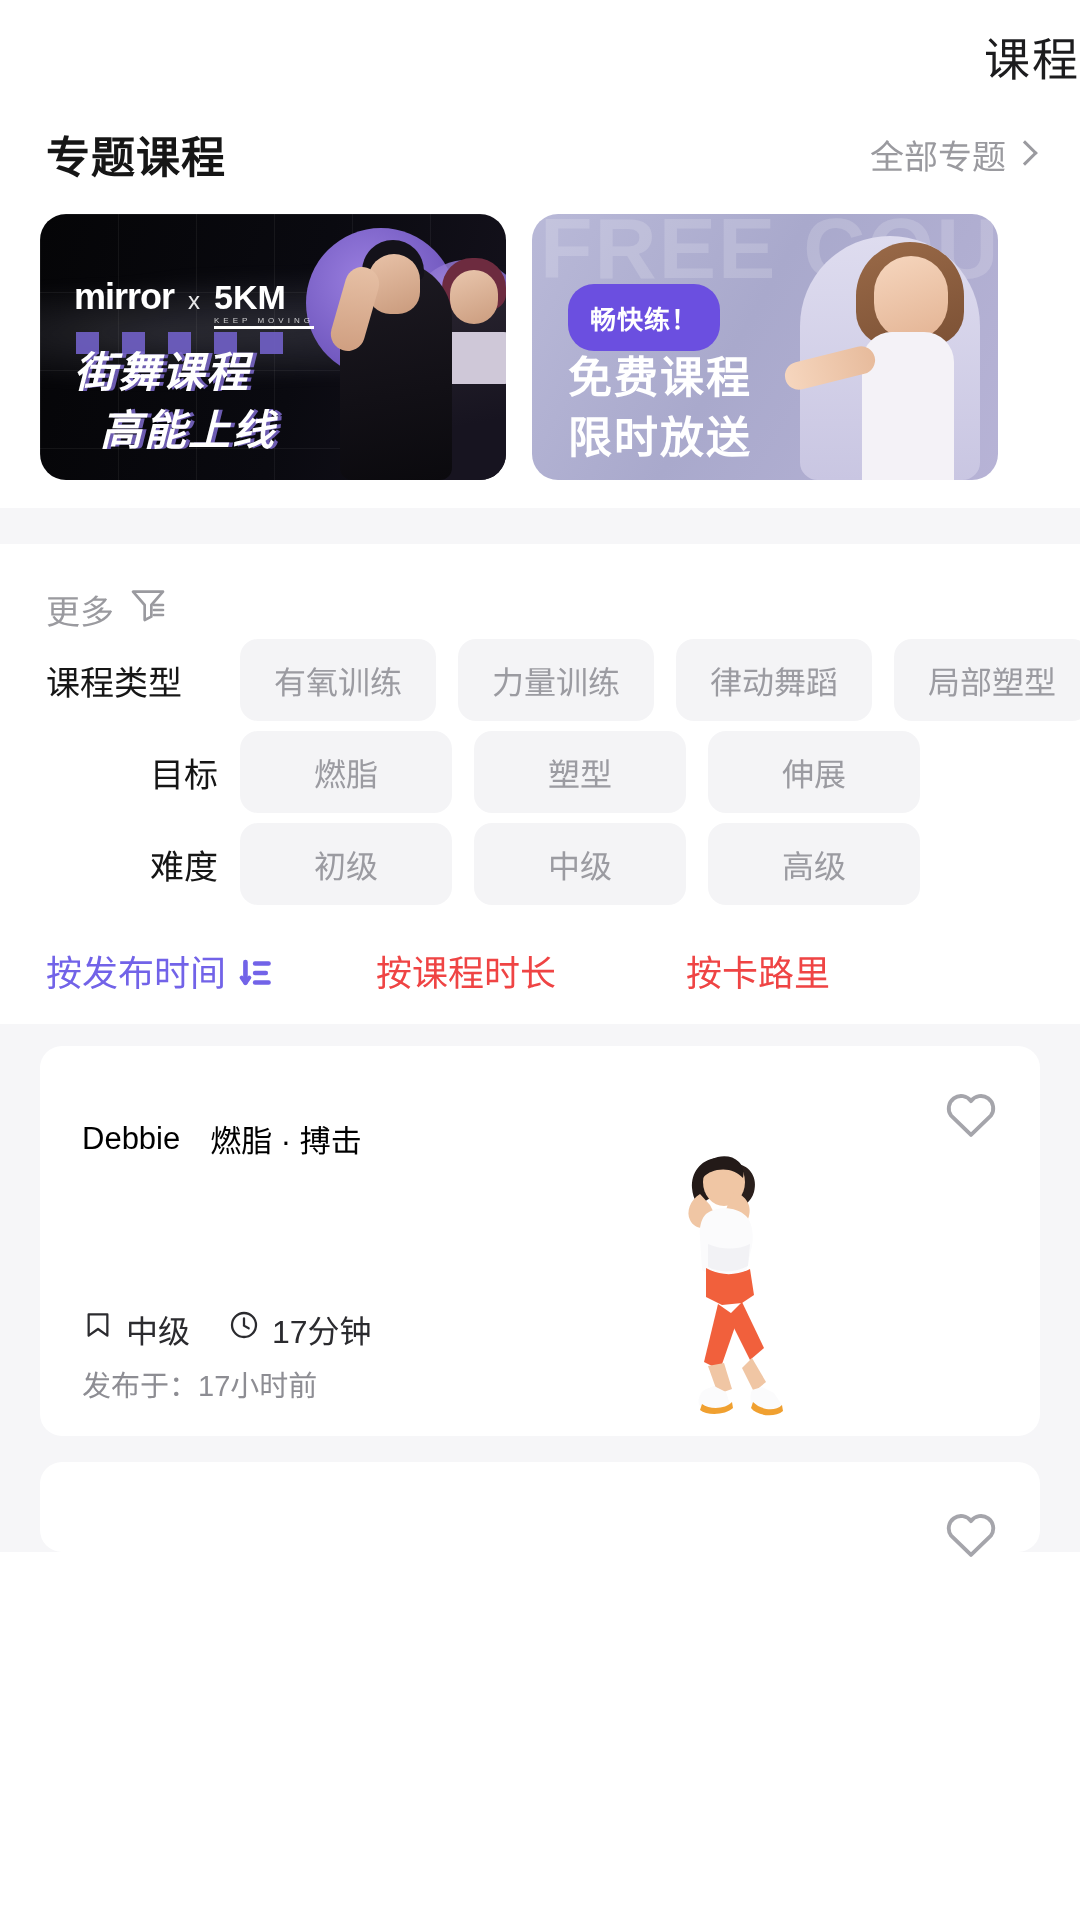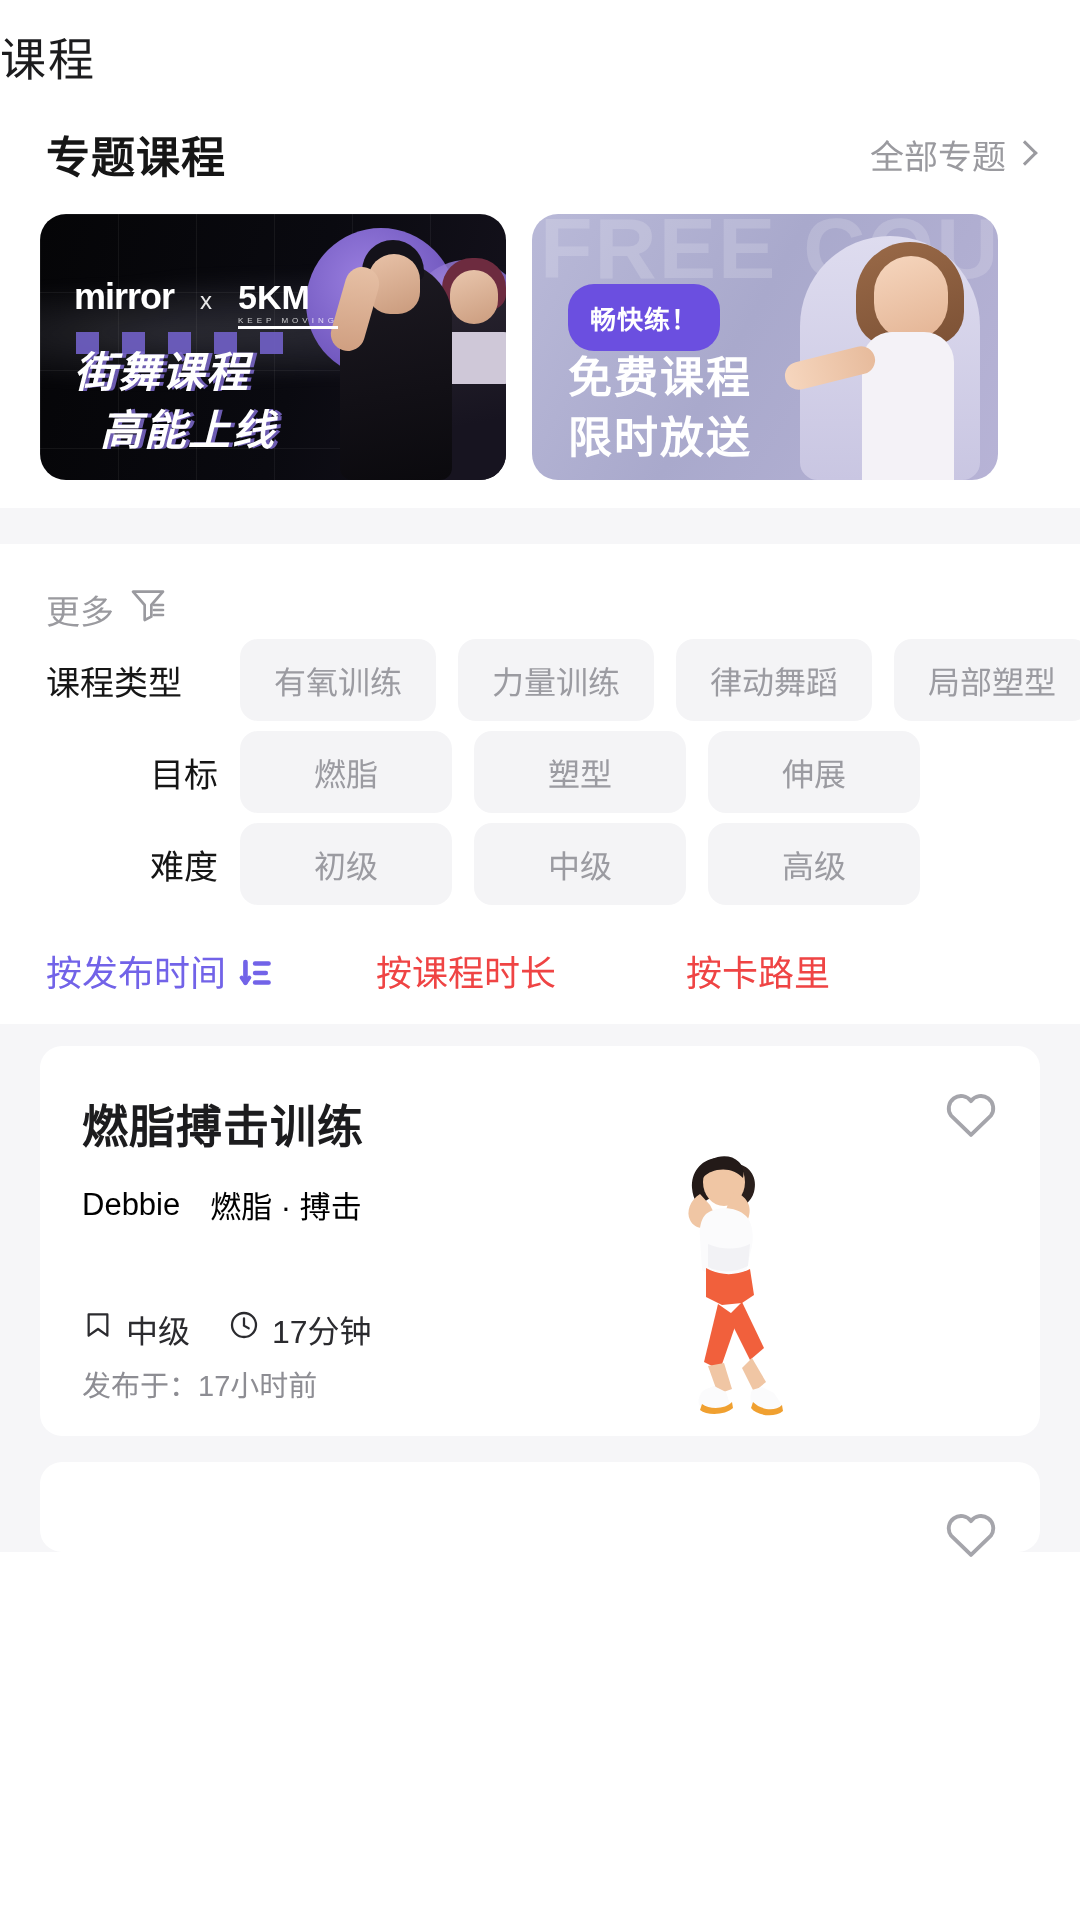--- a/index.html
+++ b/index.html
@@ -10,21 +10,21 @@
     font-family: "Liberation Sans", "DejaVu Sans", sans-serif;
     overflow: hidden;
   }
   body { position: relative; }
 
   
   .navbar {
     height: 112px;
     display: flex;
     align-items: center;
-    justify-content: flex-start;
+    justify-content: flex-end;
     background: #ffffff;
   }
   .nav-title {
     font-size: 46px;
     color: #1c1c1e;
     letter-spacing: 2px;
     font-weight: 400;
   }
 
   
@@ -169,21 +169,21 @@
     right: 0px; top: 118px;
     width: 82px; height: 52px;
     border-radius: 8px;
     background: #cfc8d8;
   }
   .bd-logo {
     position: absolute;
     left: 34px; top: 62px;
     display: flex;
     align-items: baseline;
-    gap: 26px;
+    gap: 14px;
     color: #fff;
   }
   .bd-logo .m {
     font-size: 36px; font-weight: 700; letter-spacing: -1px;
   }
   .bd-logo .x { font-size: 24px; font-weight: 400; opacity: .9; }
   .bd-logo .km {
     font-size: 34px; font-weight: 700;
     border-bottom: 3px solid #fff;
     padding-bottom: 1px;
@@ -538,21 +538,20 @@
     <span>按课程时长</span>
   </div>
   <div class="sort-tab">
     <span>按卡路里</span>
   </div>
 </div>
 
 <div class="card-area">
 
   <div class="course-card">
-    <div class="course-title">燃脂搏击训练</div>
     <div class="course-sub">
       <span>Debbie</span>
       <span>燃脂 · 搏击</span>
     </div>
 
     <div class="course-meta">
       <span class="meta-item">
         <span>
           <svg width="32" height="32" viewBox="0 0 24 24" fill="none" stroke="#2b2b2f" stroke-width="1.7" stroke-linejoin="round">
             <path d="M5 4h14v16l-7-5-7 5z"></path>

